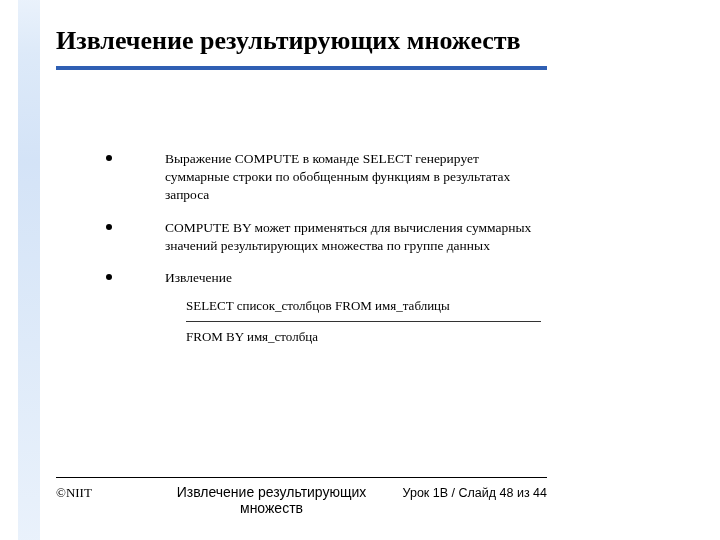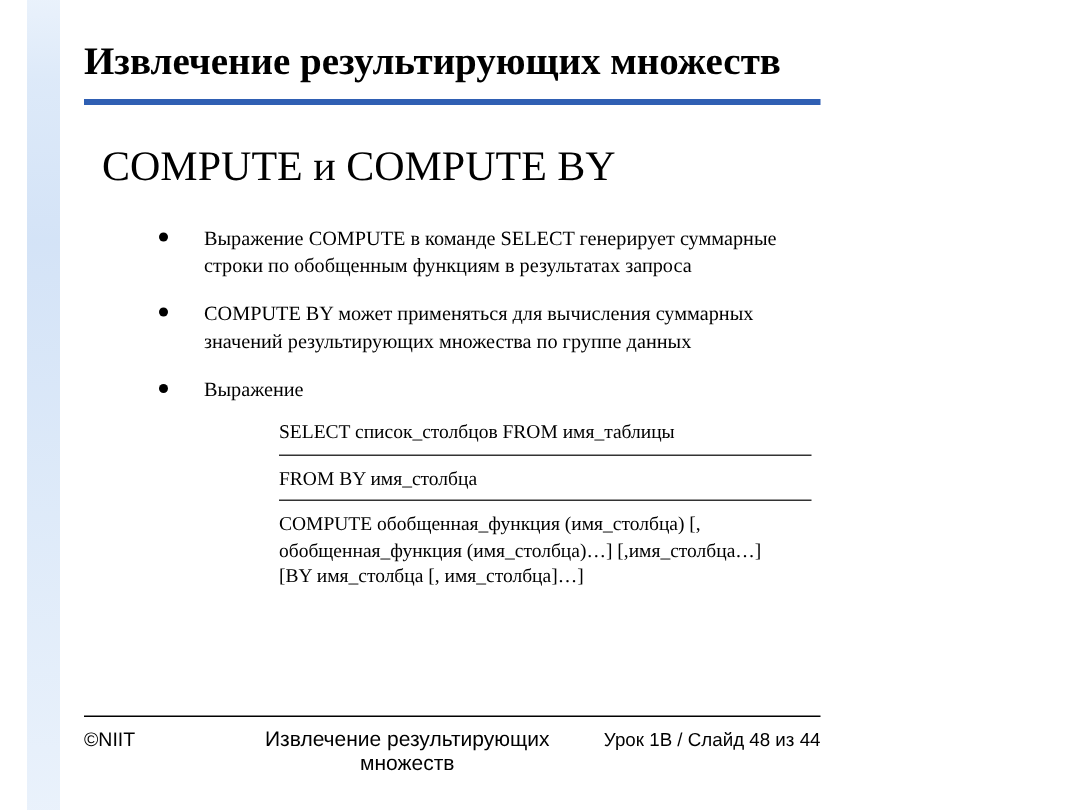--- a/index.html
+++ b/index.html
@@ -54,20 +54,21 @@
     position: absolute;
     left: 106px;
     right: 54px;
     top: 150px;
     font-size: 13.5px;
     line-height: 1.35;
   }
   .row {
     display: flex;
     margin-bottom: 14px;
+    gap: 29px;
   }
   .dot {
     width: 6px;
     height: 6px;
     border-radius: 50%;
     background: #000;
     margin-top: 5px;
     margin-right: 24px;
     flex: 0 0 auto;
   }
@@ -88,60 +89,57 @@
     position: absolute;
     left: 56px;
     right: 48px;
     bottom: 24px;
     border-top: 1px solid #000;
     padding-top: 6px;
     display: flex;
     align-items: baseline;
     font-size: 13px;
   }
-  .footer .fl { flex: 0 0 auto; width: 110px; font-family: Liberation Sans, sans-serif; }
+  .footer .fl { flex: 0 0 auto; width: 110px; font-family: Liberation Serif, serif; }
   .footer .fc { flex: 1 1 auto; text-align: center; font-family: Arial, Helvetica, sans-serif; font-size: 14px; }
   .footer .fr { flex: 0 0 auto; width: 170px; text-align: right; font-family: Arial, Helvetica, sans-serif; font-size: 12.5px; }
 </style>
 </head>
 <body>
 
 <div class="slide">
 
   <div class="left-stripe"></div>
 
   <div class="title-block">
     <div class="title">Извлечение результирующих множеств</div>
     <div class="title-underline"></div>
   </div>
 
-  <div class="subtitle">COMPUTE и COMPUTE BY</div>
 
   <div class="bullets">
 
     <div class="row">
       <div class="dot"></div>
       <div class="btext">Выражение COMPUTE в команде SELECT генерирует суммарные строки по обобщенным функциям в результатах запроса</div>
     </div>
 
     <div class="row">
       <div class="dot"></div>
       <div class="btext">COMPUTE BY может применяться для вычисления суммарных значений результирующих множества по группе данных</div>
     </div>
 
     <div class="row" style="margin-bottom:4px">
       <div class="dot"></div>
-      <div class="btext">Выражение</div>
+      <div class="btext">Извлечение</div>
     </div>
 
     <div class="syntax-block">
       <div class="syntax-line">SELECT список_столбцов FROM имя_таблицы</div>
       <div class="syntax-line">FROM BY имя_столбца</div>
-      <div class="syntax-line" style="white-space:pre-line">COMPUTE обобщенная_функция (имя_столбца)  [, обобщенная_функция (имя_столбца)…]            [,имя_столбца…]
-[BY имя_столбца [, имя_столбца]…]</div>
     </div>
 
   </div>
 
   <div class="footer">
     <div class="fl">©NIIT</div>
     <div class="fc">Извлечение результирующих множеств</div>
     <div class="fr">Урок 1B / Слайд 48 из 44</div>
   </div>
 

